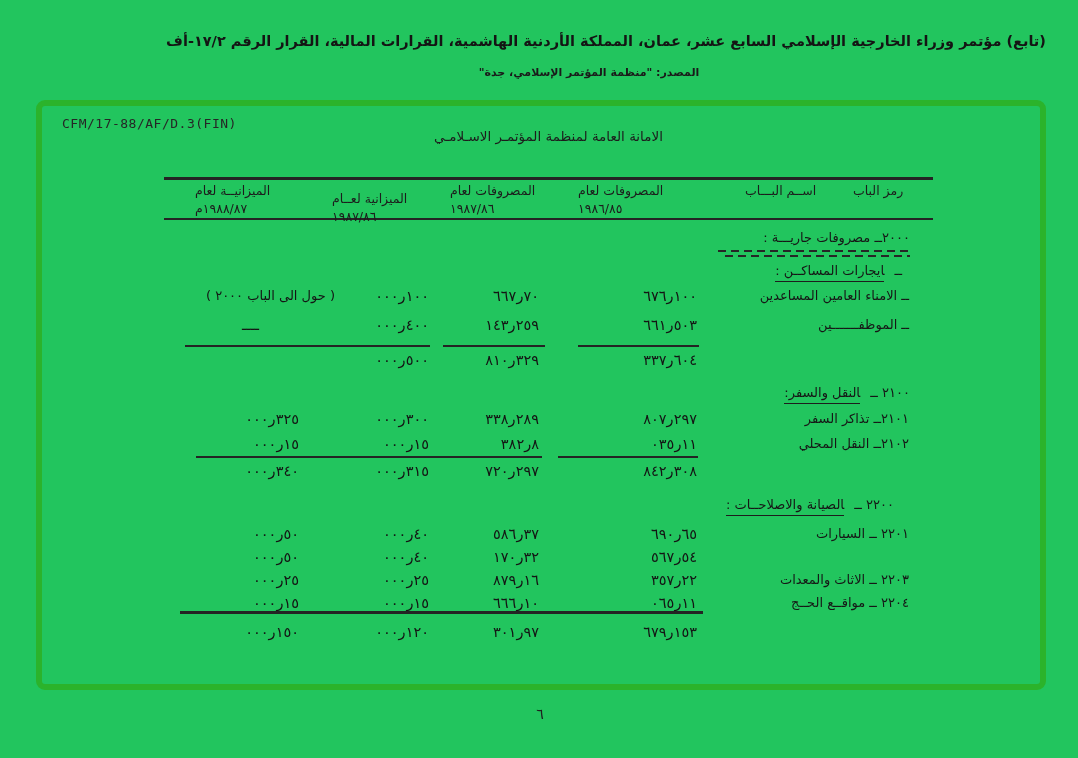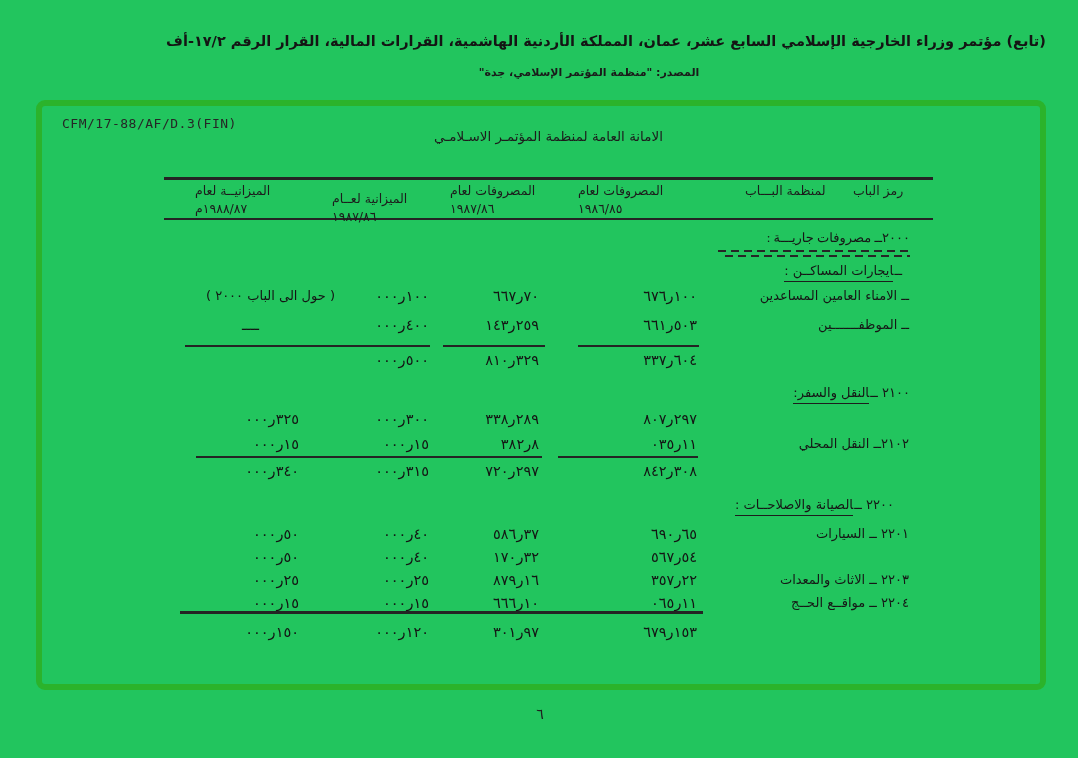--- a/index.html
+++ b/index.html
@@ -12,21 +12,21 @@
                font-size:11px;font-weight:bold;color:#1a1a1a;}
   .green-box{left:36px;top:100px;width:998px;height:578px;border:6px solid #2bb32b;border-radius:9px;}
   .ref-code{left:62px;top:116px;font-family:"DejaVu Sans Mono",monospace;font-size:13px;
             letter-spacing:.5px;color:#262626;}
   .doc-titles{left:254px;right:235px;top:124px;text-align:center;direction:rtl;
               font-size:13.5px;line-height:25px;color:#1c1c1c;}
   .hr{position:absolute;background:#242424;}
   .th{position:absolute;top:182px;text-align:left;direction:rtl;font-size:12.5px;
       line-height:17.5px;color:#1c1c1c;white-space:nowrap;}
   .sec-head{position:absolute;direction:rtl;font-size:13px;color:#161616;white-space:nowrap;}
-  .sec-head .u{margin-right:1px;border-bottom:1.6px solid #1d1d1d;padding-bottom:3px;}
+  .sec-head .u{margin-right:10px;border-bottom:1.6px solid #1d1d1d;padding-bottom:3px;}
   .dashline{position:absolute;height:8px;
      background-image:repeating-linear-gradient(90deg,#262626 0 8px,transparent 8px 13px),
                       repeating-linear-gradient(90deg,#262626 0 8px,transparent 8px 13px);
      background-size:100% 2px,100% 2px;background-position:0 0,7px 5px;
      background-repeat:no-repeat,no-repeat;}
   .trow{position:absolute;left:164px;width:770px;height:22px;}
   .cell{position:absolute;top:0;white-space:nowrap;}
   .cname{right:0;width:250px;padding-right:25px;text-align:right;direction:rtl;
          font-size:13px;color:#161616;}
   .num{direction:ltr;text-align:right;font-size:14.5px;letter-spacing:2.5px;color:#141414;}
@@ -51,39 +51,39 @@
   <div class="abs ref-code">CFM/17-88/AF/D.3(FIN)</div>
 
   <div class="abs doc-titles">
     <div>الامانة العامة لمنظمة المؤتمـر الاسـلامـي</div>
   </div>
 
   <div class="hr" style="left:164px;top:177px;width:769px;height:3px;"></div>
   <div class="hr" style="left:164px;top:218px;width:769px;height:2px;"></div>
 
   <div class="th" style="left:853px;width:78px;">رمز الباب</div>
-  <div class="th" style="left:745px;width:105px;">لمنظمة البـــاب</div>
+  <div class="th" style="left:745px;width:105px;">اســم البـــاب</div>
   <div class="th" style="left:578px;width:120px;">
     <div>المصروفات لعام</div>
     <div>١٩٨٦/٨٥</div>
   </div>
   <div class="th" style="left:450px;width:112px;">
     <div>المصروفات لعام</div>
     <div>١٩٨٧/٨٦</div>
   </div>
   <div class="th" style="left:332px;width:112px;margin-top:8px;">
     <div>الميزانية لعــام</div>
     <div>١٩٨٧/٨٦</div>
   </div>
   <div class="th" style="left:195px;width:135px;">
     <div>الميزانيــة لعام</div>
     <div>١٩٨٨/٨٧م</div>
   </div>
 
-  <div class="sec-head" style="top:230px;right:168px;font-family:Liberation Serif, serif;">
+  <div class="sec-head" style="top:230px;right:168px;">
     <span>٢٠٠٠ــ  مصروفات جاريـــة  :</span>
   </div>
   <div class="dashline" style="top:250px;left:718px;width:192px;"></div>
   <div class="sec-head" style="top:263px;right:176px;">
     <span>ــ</span><span class="u">ايجارات المساكــن  :</span>
   </div>
 
   <div class="trow" style="top:288px;">
     <div class="cell cname">ــ  الامناء العامين  المساعدين</div>
     <div class="cell num c1">١٠٠ر٦٧٦</div>
@@ -107,20 +107,21 @@
     <div class="cell num c1">٦٠٤ر٣٣٧</div>
     <div class="cell num c2">٣٢٩ر٨١٠</div>
     <div class="cell num c3">٥٠٠ر٠٠٠</div>
   </div>
 
   <div class="sec-head" style="top:385px;right:168px;">
     <span>٢١٠٠ ــ</span><span class="u">النقل والسفر:</span>
   </div>
 
   <div class="trow" style="top:411px;">
+    <div class="cell cname">٢١٠١ــ  تذاكر السفر</div>
     <div class="cell num c1">٢٩٧ر٨٠٧</div>
     <div class="cell num c2">٢٨٩ر٣٣٨</div>
     <div class="cell num c3">٣٠٠ر٠٠٠</div>
     <div class="cell num c4">٣٢٥ر٠٠٠</div>
   </div>
   <div class="trow" style="top:436px;">
     <div class="cell cname">٢١٠٢ــ  النقل المحلي</div>
     <div class="cell num c1">١١ر٠٣٥</div>
     <div class="cell num c2">٨ر٣٨٢</div>
     <div class="cell num c3">١٥ر٠٠٠</div>

